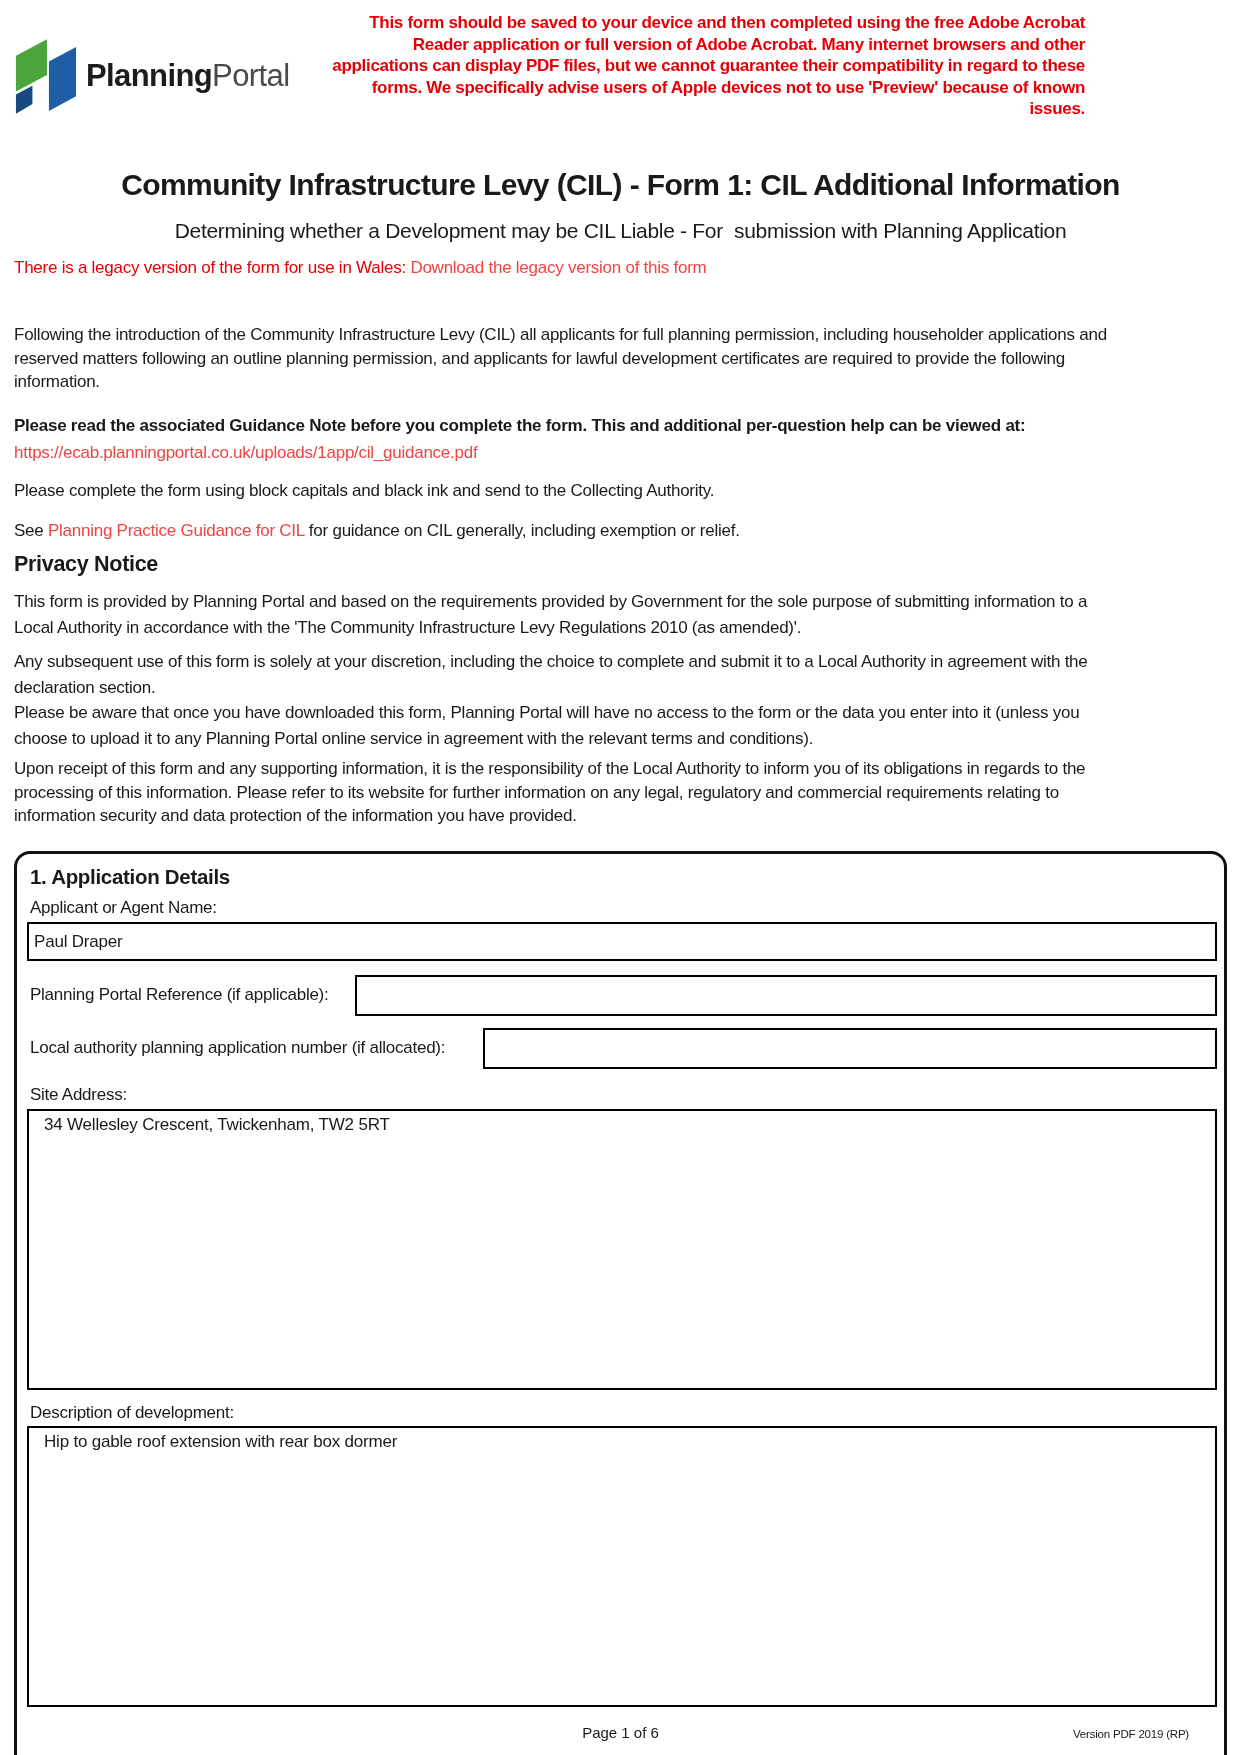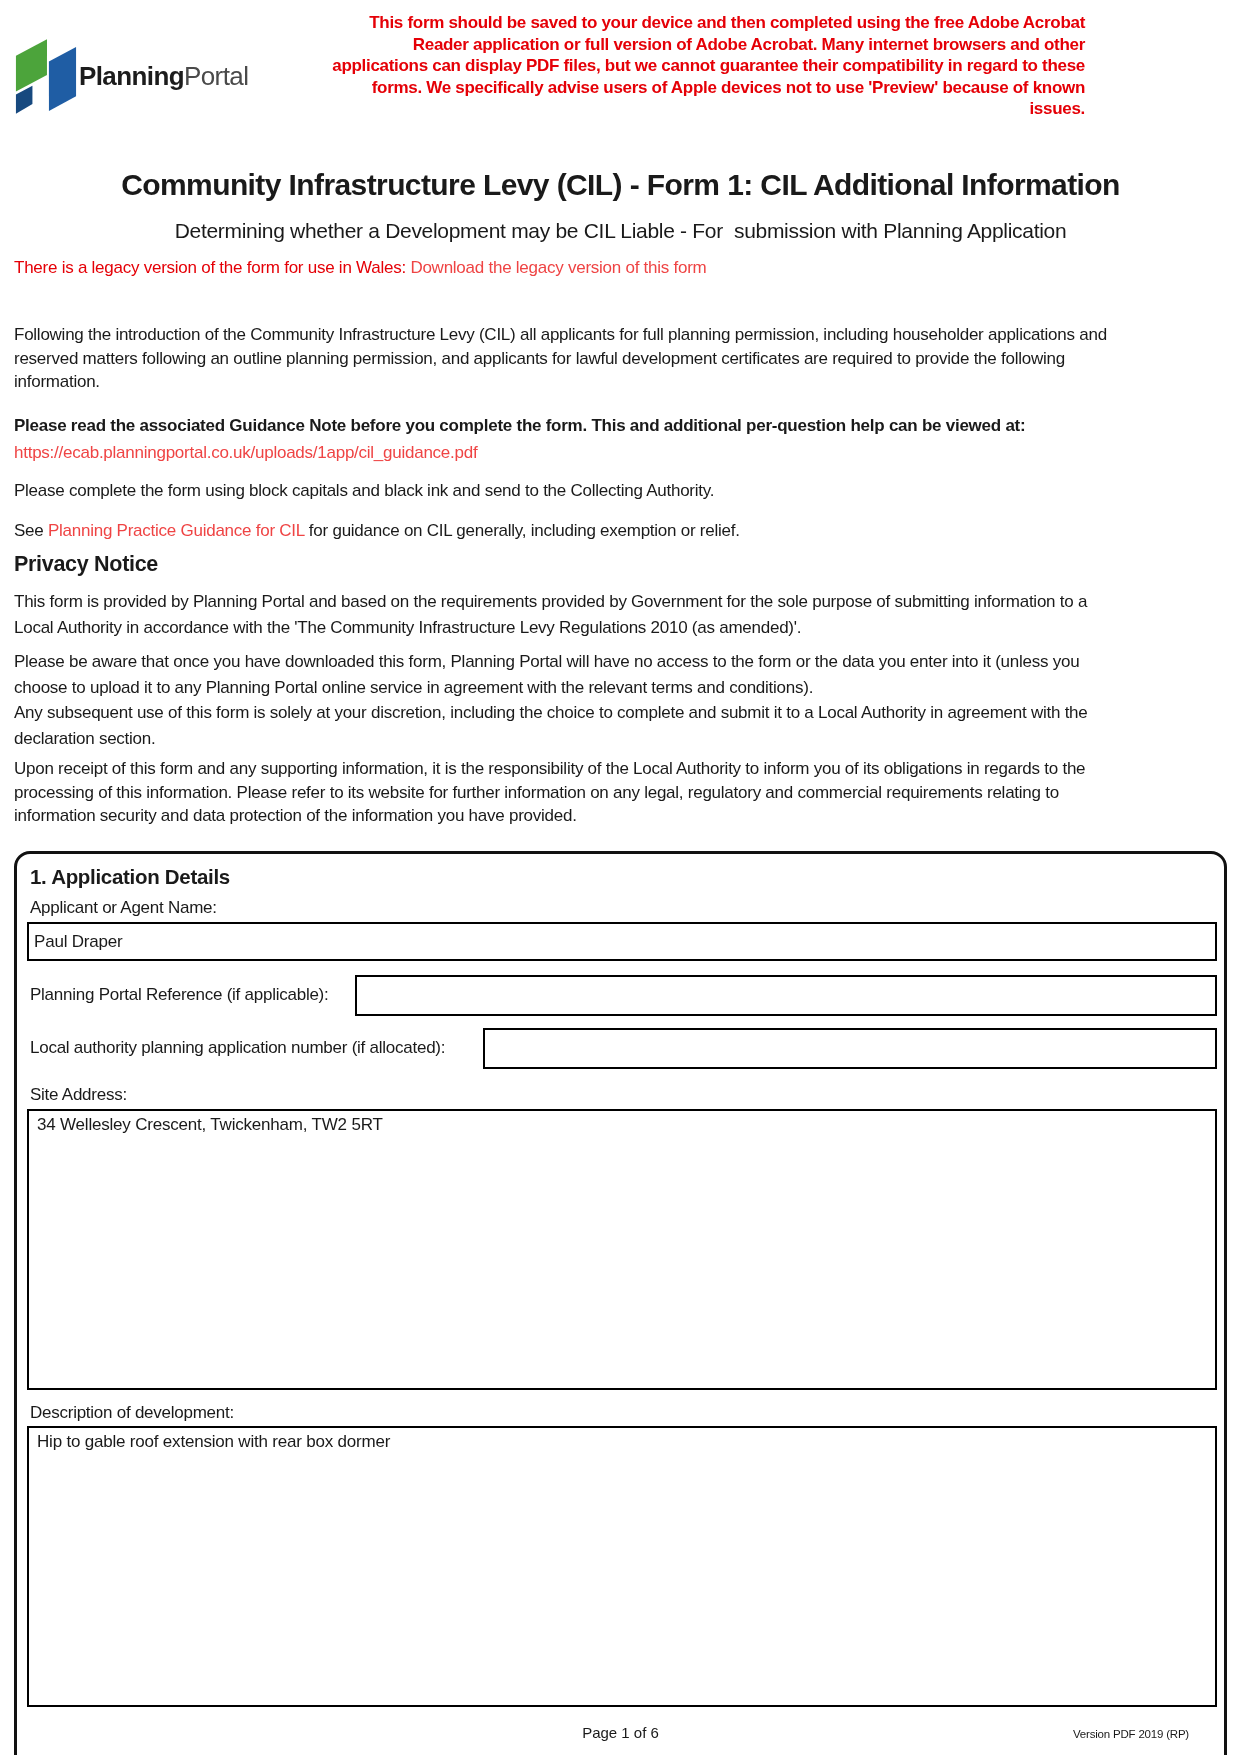--- a/index.html
+++ b/index.html
@@ -5,21 +5,21 @@
   * { margin:0; padding:0; box-sizing:border-box; }
   html,body { background:#ffffff; }
   body {
     width:1241px; height:1755px; position:relative;
     font-family:"Liberation Sans", sans-serif;
     color:#1a1a1a; overflow:hidden;
   }
   
   .logo { position:absolute; left:14px; top:36px; display:flex; align-items:center; }
   .logo svg { width:64px; height:80px; display:block; }
-  .logo-text { margin-left:1px; font-size:26px; letter-spacing:-0.6px; white-space:nowrap; }
+  .logo-text { margin-left:8px; font-size:31px; letter-spacing:-0.6px; white-space:nowrap; }
   .brand-bold { font-weight:700; color:#1c1c1c; }
   .brand-light { font-weight:400; color:#4a4a4a; }
   .warning {
     position:absolute; left:323px; top:12px; width:762px;
     color:#e50007; font-weight:700; font-size:17px; line-height:21.6px;
     letter-spacing:-0.3px;
     text-align:right;
   }
   
   .title { position:absolute; top:168px; left:0; width:100%; text-align:center;
@@ -47,21 +47,21 @@
     border:3px solid #111; border-bottom-width:5px; border-radius:16px;
   }
   .section-title { position:absolute; left:13px; top:11px; font-size:20.5px; font-weight:700; letter-spacing:-0.3px; }
   .flabel { position:absolute; font-size:17px; letter-spacing:-0.25px; white-space:nowrap; }
   .field, .area {
     position:absolute; border:2px solid #000; background:#fff;
     font-family:"Liberation Sans", sans-serif; font-size:17px; color:#1a1a1a;
     letter-spacing:-0.2px; outline:none;
   }
   .field { height:39px; padding:4px 5px; }
-  .area { resize:none; padding:3px 8px; line-height:22px; }
+  .area { resize:none; padding:3px 15px; line-height:22px; }
   .lbl-applicant { left:13px; top:44px; }
   .in-applicant  { left:10px; top:68px; width:1190px; }
   .lbl-ppref     { left:13px; top:131px; }
   .in-ppref      { left:338px; top:121px; width:862px; height:41px; }
   .lbl-lapan     { left:13px; top:184px; }
   .in-lapan      { left:466px; top:174px; width:734px; height:41px; }
   .lbl-site      { left:13px; top:231px; }
   .in-site       { left:10px; top:255px; width:1190px; height:281px; }
   .lbl-desc      { left:13px; top:549px; }
   .in-desc       { left:10px; top:572px; width:1190px; height:281px; }
@@ -95,22 +95,22 @@
 <div class="txt guidance-bold">Please read the associated Guidance Note before you complete the form. This and additional per-question help can be viewed at:</div>
 <div class="txt guidance-link"><a class="link">https://ecab.planningportal.co.uk/uploads/1app/cil_guidance.pdf</a></div>
 
 <div class="txt block-capitals">Please complete the form using block capitals and black ink and send to the Collecting Authority.</div>
 
 <div class="txt see-line"><span>See </span><a class="link">Planning Practice Guidance for CIL</a><span> for guidance on CIL generally, including exemption or relief.</span></div>
 
 <div class="txt privacy-h">Privacy Notice</div>
 <div class="txt privacy-p1">This form is provided by Planning Portal and based on the requirements provided by Government for the sole purpose of submitting information to a Local Authority in accordance with the 'The Community Infrastructure Levy Regulations 2010 (as amended)'.</div>
 <div class="txt privacy-p2">
+  <div>Any subsequent use of this form is solely at your discretion, including the choice to complete and submit it to a Local Authority in agreement with the declaration section.</div>
   <div>Please be aware that once you have downloaded this form, Planning Portal will have no access to the form or the data you enter into it (unless you choose to upload it to any Planning Portal online service in agreement with the relevant terms and conditions).</div>
-  <div>Any subsequent use of this form is solely at your discretion, including the choice to complete and submit it to a Local Authority in agreement with the declaration section.</div>
 </div>
 <div class="txt privacy-p3">Upon receipt of this form and any supporting information, it is the responsibility of the Local Authority to inform you of its obligations in regards to the processing of this information. Please refer to its website for further information on any legal, regulatory and commercial requirements relating to information security and data protection of the information you have provided.</div>
 
 <div class="section">
   <div class="section-title">1. Application Details</div>
 
   <div class="flabel lbl-applicant">Applicant or Agent Name:</div>
   <input class="field in-applicant" value="Paul Draper" style="">
 
   <div class="flabel lbl-ppref">Planning Portal Reference (if applicable):</div>

